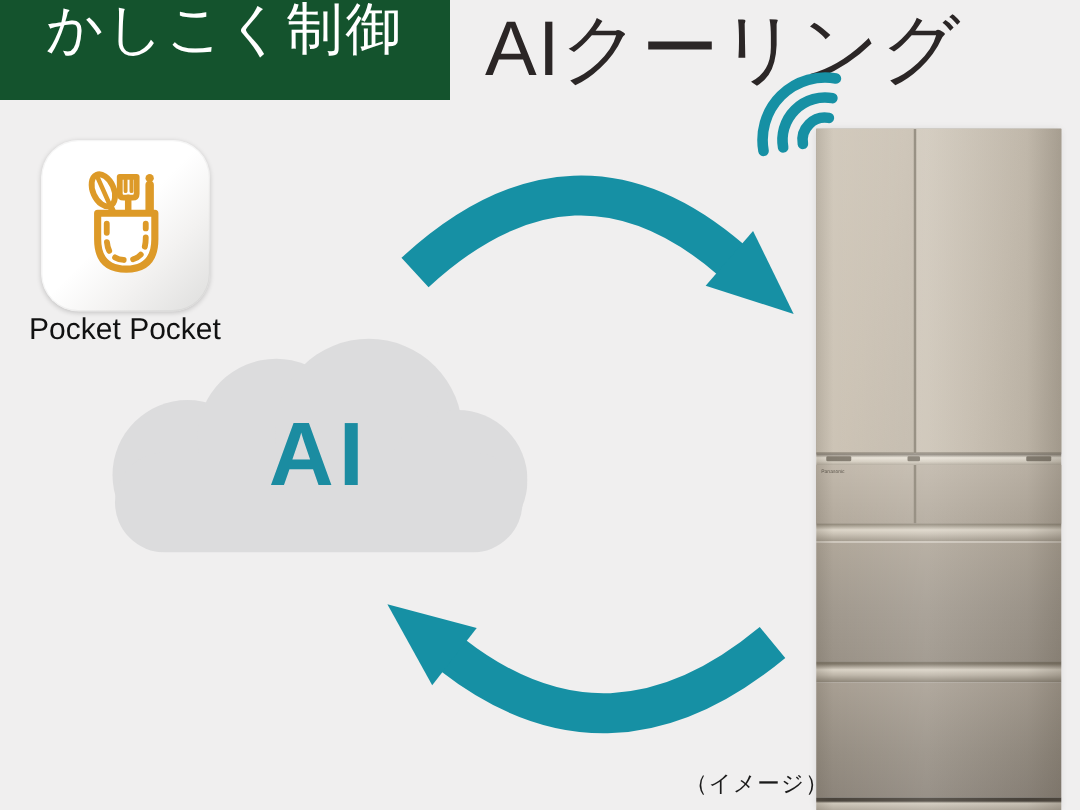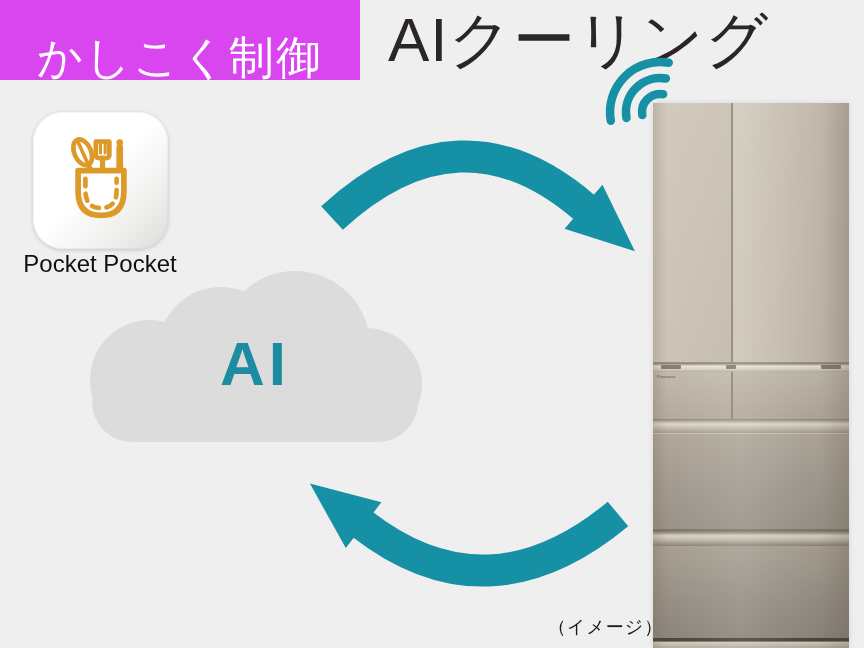--- a/index.html
+++ b/index.html
@@ -5,22 +5,22 @@
   html,body{margin:0;padding:0;}
   body{
     width:864px;height:648px;position:relative;overflow:hidden;
     background:#f0efef;
     font-family:"Liberation Sans","DejaVu Sans",sans-serif;
   }
   .abs{position:absolute;}
 
   
   .banner{
-    left:0;top:0;width:360px;height:80px;background:#d946ef;
-    display:flex;align-items:flex-end;justify-content:center;
+    left:0;top:0;width:360px;height:80px;background:#14532d;
+    display:flex;align-items:flex-start;justify-content:center;
   }
   .banner span{
     color:#ffffff;font-size:45px;font-weight:500;letter-spacing:2px;line-height:1;
   }
   .page-title{
     left:388px;top:0;height:80px;display:flex;align-items:center;
     color:#2b2626;font-size:62px;font-weight:500;letter-spacing:1px;line-height:1;
   }
 
   
@@ -33,21 +33,21 @@
   .app-label{
     left:10px;top:250px;width:180px;text-align:center;
     color:#111111;font-size:24px;line-height:1.2;
   }
 
   
   .cloud-svg{left:88px;top:270px;width:334px;height:172px;}
   .ai-label{
     left:88px;top:270px;width:334px;height:172px;
     display:flex;align-items:center;justify-content:center;padding-top:16px;box-sizing:border-box;
-    color:#1b8ca1;font-size:62px;font-weight:bold;letter-spacing:4px;line-height:1;
+    color:#1b8ca1;font-size:72px;font-weight:bold;letter-spacing:4px;line-height:1;
   }
 
   
   .overlay-svg{left:0;top:0;width:864px;height:648px;pointer-events:none;}
 
   
   .fridge{
     left:653px;top:103px;width:196px;height:545px;
     box-shadow:0 0 6px rgba(0,0,0,.10);
   }

